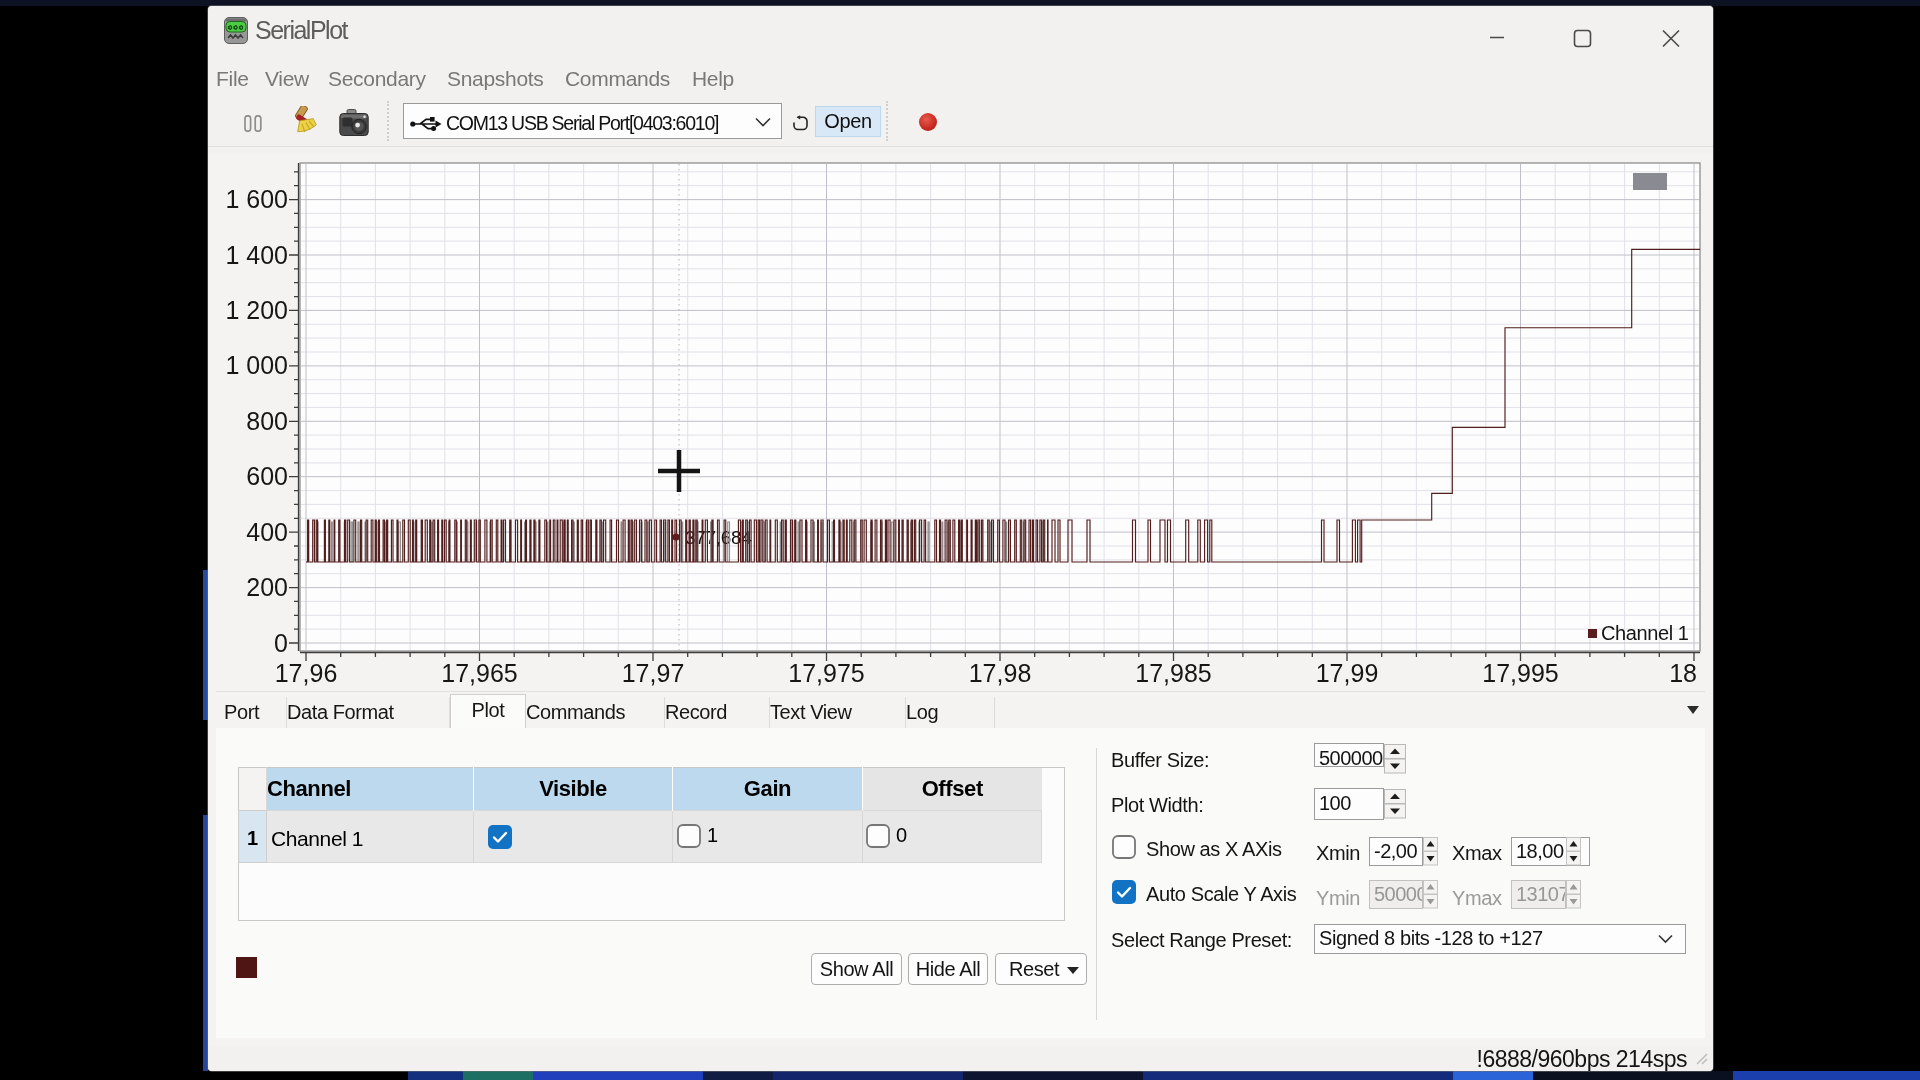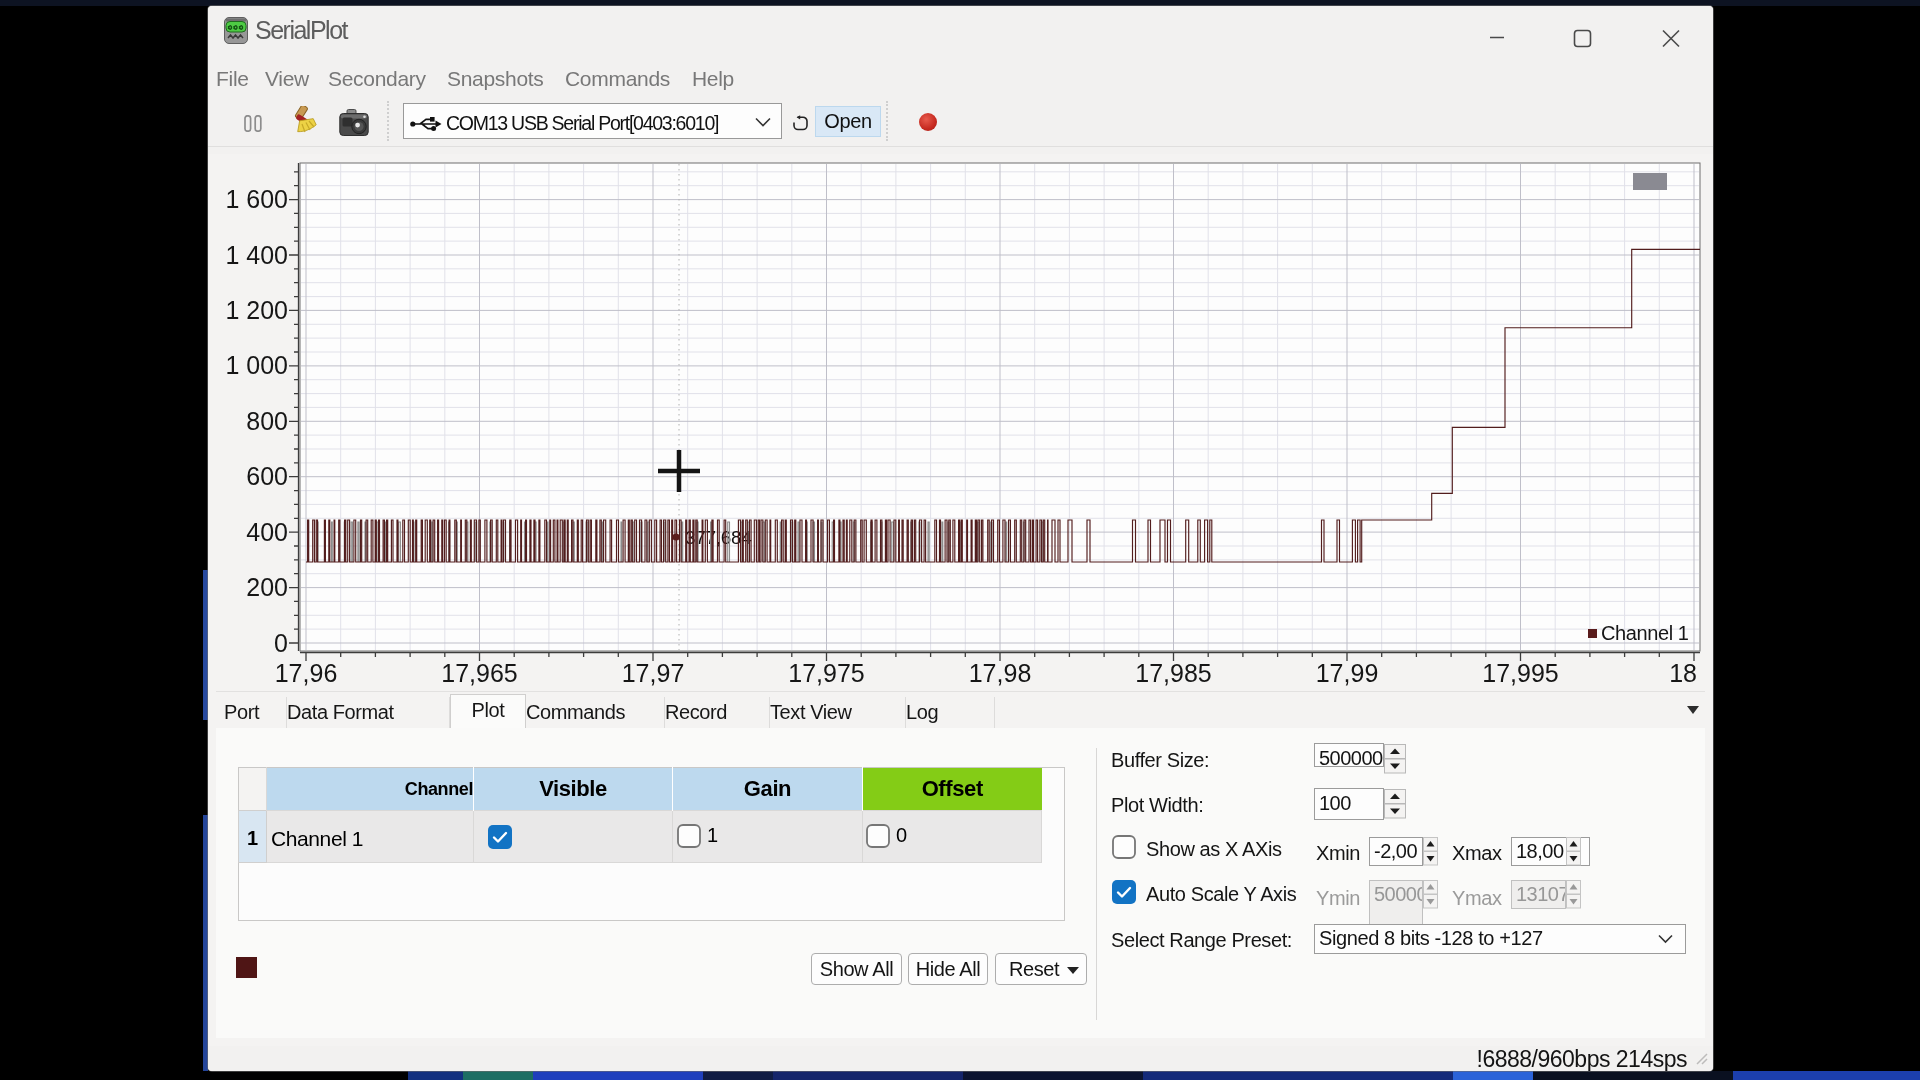--- a/index.html
+++ b/index.html
@@ -160,24 +160,24 @@
       <div class="tab" style="left:449px;width:105px">Record</div>
       <div class="tab" style="left:554px;width:136px">Text View</div>
       <div class="tab" style="left:690px;width:89px">Log</div>
       <div id="tabarrow"></div>
     </div>
     <div id="tabpage">
       <table class="grid" style="border:1px solid #c9c8c7">
         <tbody>
             <tr>
           <td style="width:28px;height:43px;background:#f4f3f2;border-right:1px solid #d9d8d7"></td>
-          <td style="width:207px;background:#bdd9ee;font-weight:bold;font-size:18px;text-align:right;letter-spacing:-0.4px">Channel</td>
+          <td style="width:207px;background:#bdd9ee;font-weight:bold;font-size:22px;text-align:left;letter-spacing:-0.4px">Channel</td>
           <td style="width:199px;background:#bdd9ee;font-weight:bold;font-size:22px;text-align:center;border-left:1px solid #fff;letter-spacing:-0.4px">Visible</td>
           <td style="width:190px;background:#bdd9ee;font-weight:bold;font-size:22px;text-align:center;border-left:1px solid #fff;letter-spacing:-0.4px">Gain</td>
-          <td style="width:179px;background:#84cc16;font-weight:bold;font-size:22px;text-align:center;border-left:1px solid #fff;letter-spacing:-0.4px">Offset</td>
+          <td style="width:179px;background:#e5e5e5;font-weight:bold;font-size:22px;text-align:center;border-left:1px solid #fff;letter-spacing:-0.4px">Offset</td>
           <td style="width:23px;background:#fcfcfc"></td>
         </tr>
         <tr style="height:52px">
           <td style="background:#d8e6f2;font-weight:bold;font-size:20px;text-align:center;border:1px solid #d0cfce;padding-top:4px">1</td>
           <td style="background:#e9e8e8;border:1px solid #d9d8d7;font-size:21px;padding:4px 0 0 4px;letter-spacing:-0.4px">Channel 1</td>
           <td style="background:#e9e8e8;border:1px solid #d9d8d7;padding:4px 0 0 13px"><svg width="26" height="26" viewBox="0 0 26 26">
                   <rect x="1" y="1" width="24" height="24" rx="5" fill="#1273c4"></rect>
                   <path d="M7,13.5 L11,17.5 L19,9" stroke="#fff" stroke-width="2.4" fill="none" stroke-linecap="round" stroke-linejoin="round"></path>
                 </svg></td>
           <td style="background:#e9e8e8;border:1px solid #d9d8d7;padding:4px 0 0 3px;font-size:20px"><svg width="26" height="26" viewBox="0 0 26 26">
@@ -233,21 +233,21 @@
               <rect x="0.5" y="14.5" width="14" height="13.5" fill="#f4f3f2" stroke="#c4c4c4"></rect>
               <path d="M7.5,4 L11.5,9.5 H3.5 Z" fill="#1c1c1c"></path>
               <path d="M7.5,24.5 L3.5,19 H11.5 Z" fill="#1c1c1c"></path>
             </svg></span></div>
       <div style="position:absolute;left:895px;top:151px"><svg width="26" height="26" viewBox="0 0 26 26">
             <rect x="1" y="1" width="24" height="24" rx="5" fill="#1273c4"></rect>
             <path d="M7,13.5 L11,17.5 L19,9" stroke="#fff" stroke-width="2.4" fill="none" stroke-linecap="round" stroke-linejoin="round"></path>
           </svg></div>
       <div class="lbl" style="left:930px;top:155px">Auto Scale Y Axis</div>
       <div class="glbl" style="left:1100px;top:159px">Ymin</div>
-      <div class="gbox" style="left:1153px;top:152px;width:54px;height:45px;padding:2px 0 0 4px;overflow:hidden">50000</div>
+      <div class="gbox" style="left:1153px;top:152px;width:54px;height:29px;padding:2px 0 0 4px;overflow:hidden">50000</div>
       <div style="position:absolute;left:1207px;top:152px"><span class="sps"><svg width="15" height="29" viewBox="0 0 15 29">
               <rect x="0.5" y="0.5" width="14" height="13.5" fill="#f4f3f2" stroke="#c4c4c4"></rect>
               <rect x="0.5" y="14.5" width="14" height="13.5" fill="#f4f3f2" stroke="#c4c4c4"></rect>
               <path d="M7.5,4 L11.5,9.5 H3.5 Z" fill="#999"></path>
               <path d="M7.5,24.5 L3.5,19 H11.5 Z" fill="#999"></path>
             </svg></span></div>
       <div class="glbl" style="left:1236px;top:159px">Ymax</div>
       <div class="gbox" style="left:1295px;top:152px;width:55px;height:29px;padding:2px 0 0 4px;overflow:hidden">13107</div>
       <div style="position:absolute;left:1350px;top:152px"><span class="sps"><svg width="15" height="29" viewBox="0 0 15 29">
               <rect x="0.5" y="0.5" width="14" height="13.5" fill="#f4f3f2" stroke="#c4c4c4"></rect>

